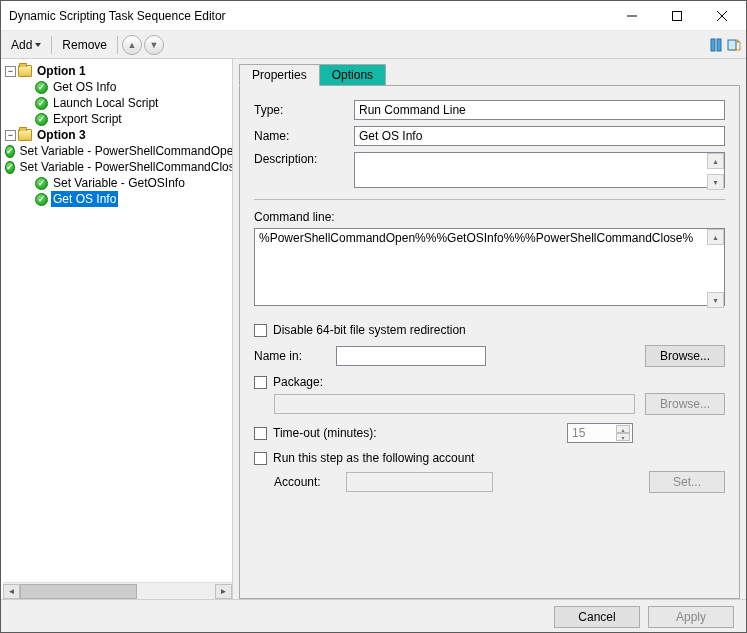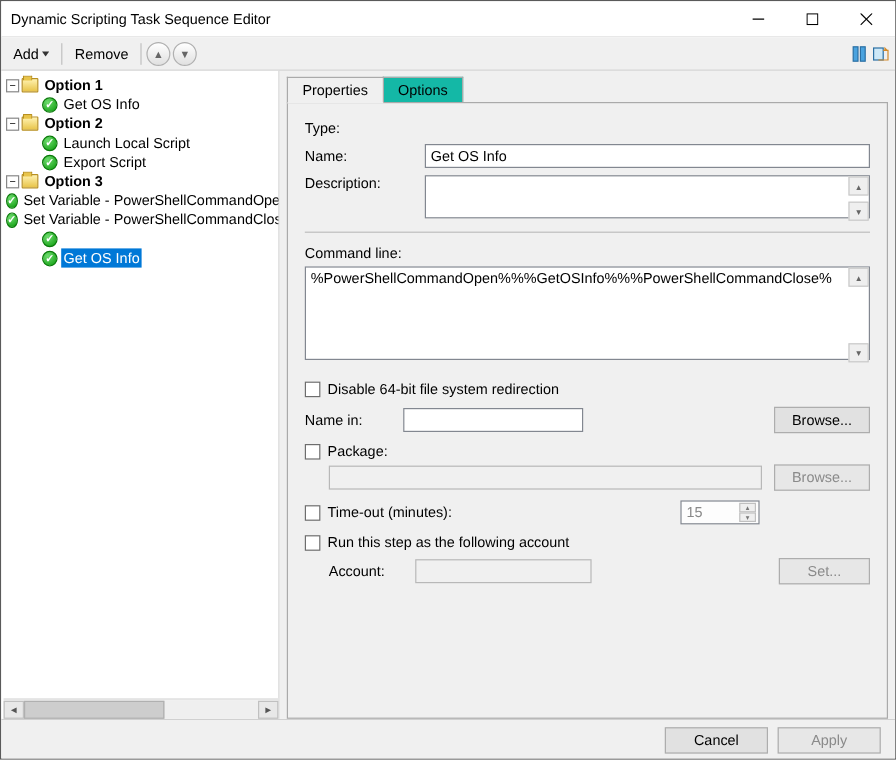--- a/index.html
+++ b/index.html
@@ -248,25 +248,20 @@
           <span class="folder-icon"></span>
           <span class="node-label bold">Option 1</span>
         </div>
         <div class="tree-row">
           <span class="spacer" style="width:30px"></span>
           <span class="check-icon"></span>
           <span class="node-label">Get OS Info</span>
         </div>
 
         <div class="tree-row">
-          <span class="twisty minus"></span>
-          <span class="folder-icon"></span>
-          <span class="node-label bold">Option 2</span>
-        </div>
-        <div class="tree-row">
           <span class="spacer" style="width:30px"></span>
           <span class="check-icon"></span>
           <span class="node-label">Launch Local Script</span>
         </div>
         <div class="tree-row">
           <span class="spacer" style="width:30px"></span>
           <span class="check-icon"></span>
           <span class="node-label">Export Script</span>
         </div>
 
@@ -281,20 +276,21 @@
           <span class="node-label">Set Variable - PowerShellCommandOpen</span>
         </div>
         <div class="tree-row">
           <span class="spacer" style="width:30px"></span>
           <span class="check-icon"></span>
           <span class="node-label">Set Variable - PowerShellCommandClose</span>
         </div>
         <div class="tree-row">
           <span class="spacer" style="width:30px"></span>
           <span class="check-icon"></span>
+          <span class="node-label">Set Variable - GetOSInfo</span>
         </div>
         <div class="tree-row">
           <span class="spacer" style="width:30px"></span>
           <span class="check-icon"></span>
           <span class="node-label selected">Get OS Info</span>
         </div>
       </div>
     </div>
     <div class="h-scrollbar">
       <div class="arrow">◄</div>
@@ -307,20 +303,21 @@
 
   <div class="right-pane">
     <div class="tabstrip">
       <div class="tab active"><span>Properties</span></div>
       <div class="tab inactive"><span>Options</span></div>
     </div>
     <div class="tab-panel">
 
       <div class="form-row">
         <div class="lbl">Type:</div>
+        <div class="fld"><input type="text" class="txt" readonly="" value="Run Command Line" style=""></div>
       </div>
       <div class="form-row">
         <div class="lbl">Name:</div>
         <div class="fld"><input type="text" class="txt" value="Get OS Info" style=""></div>
       </div>
       <div class="form-row" style="align-items:flex-start;">
         <div class="lbl">Description:</div>
         <div class="desc-wrap">
           <textarea class="textarea" style=""></textarea>
           <div class="scroll-arrows">

